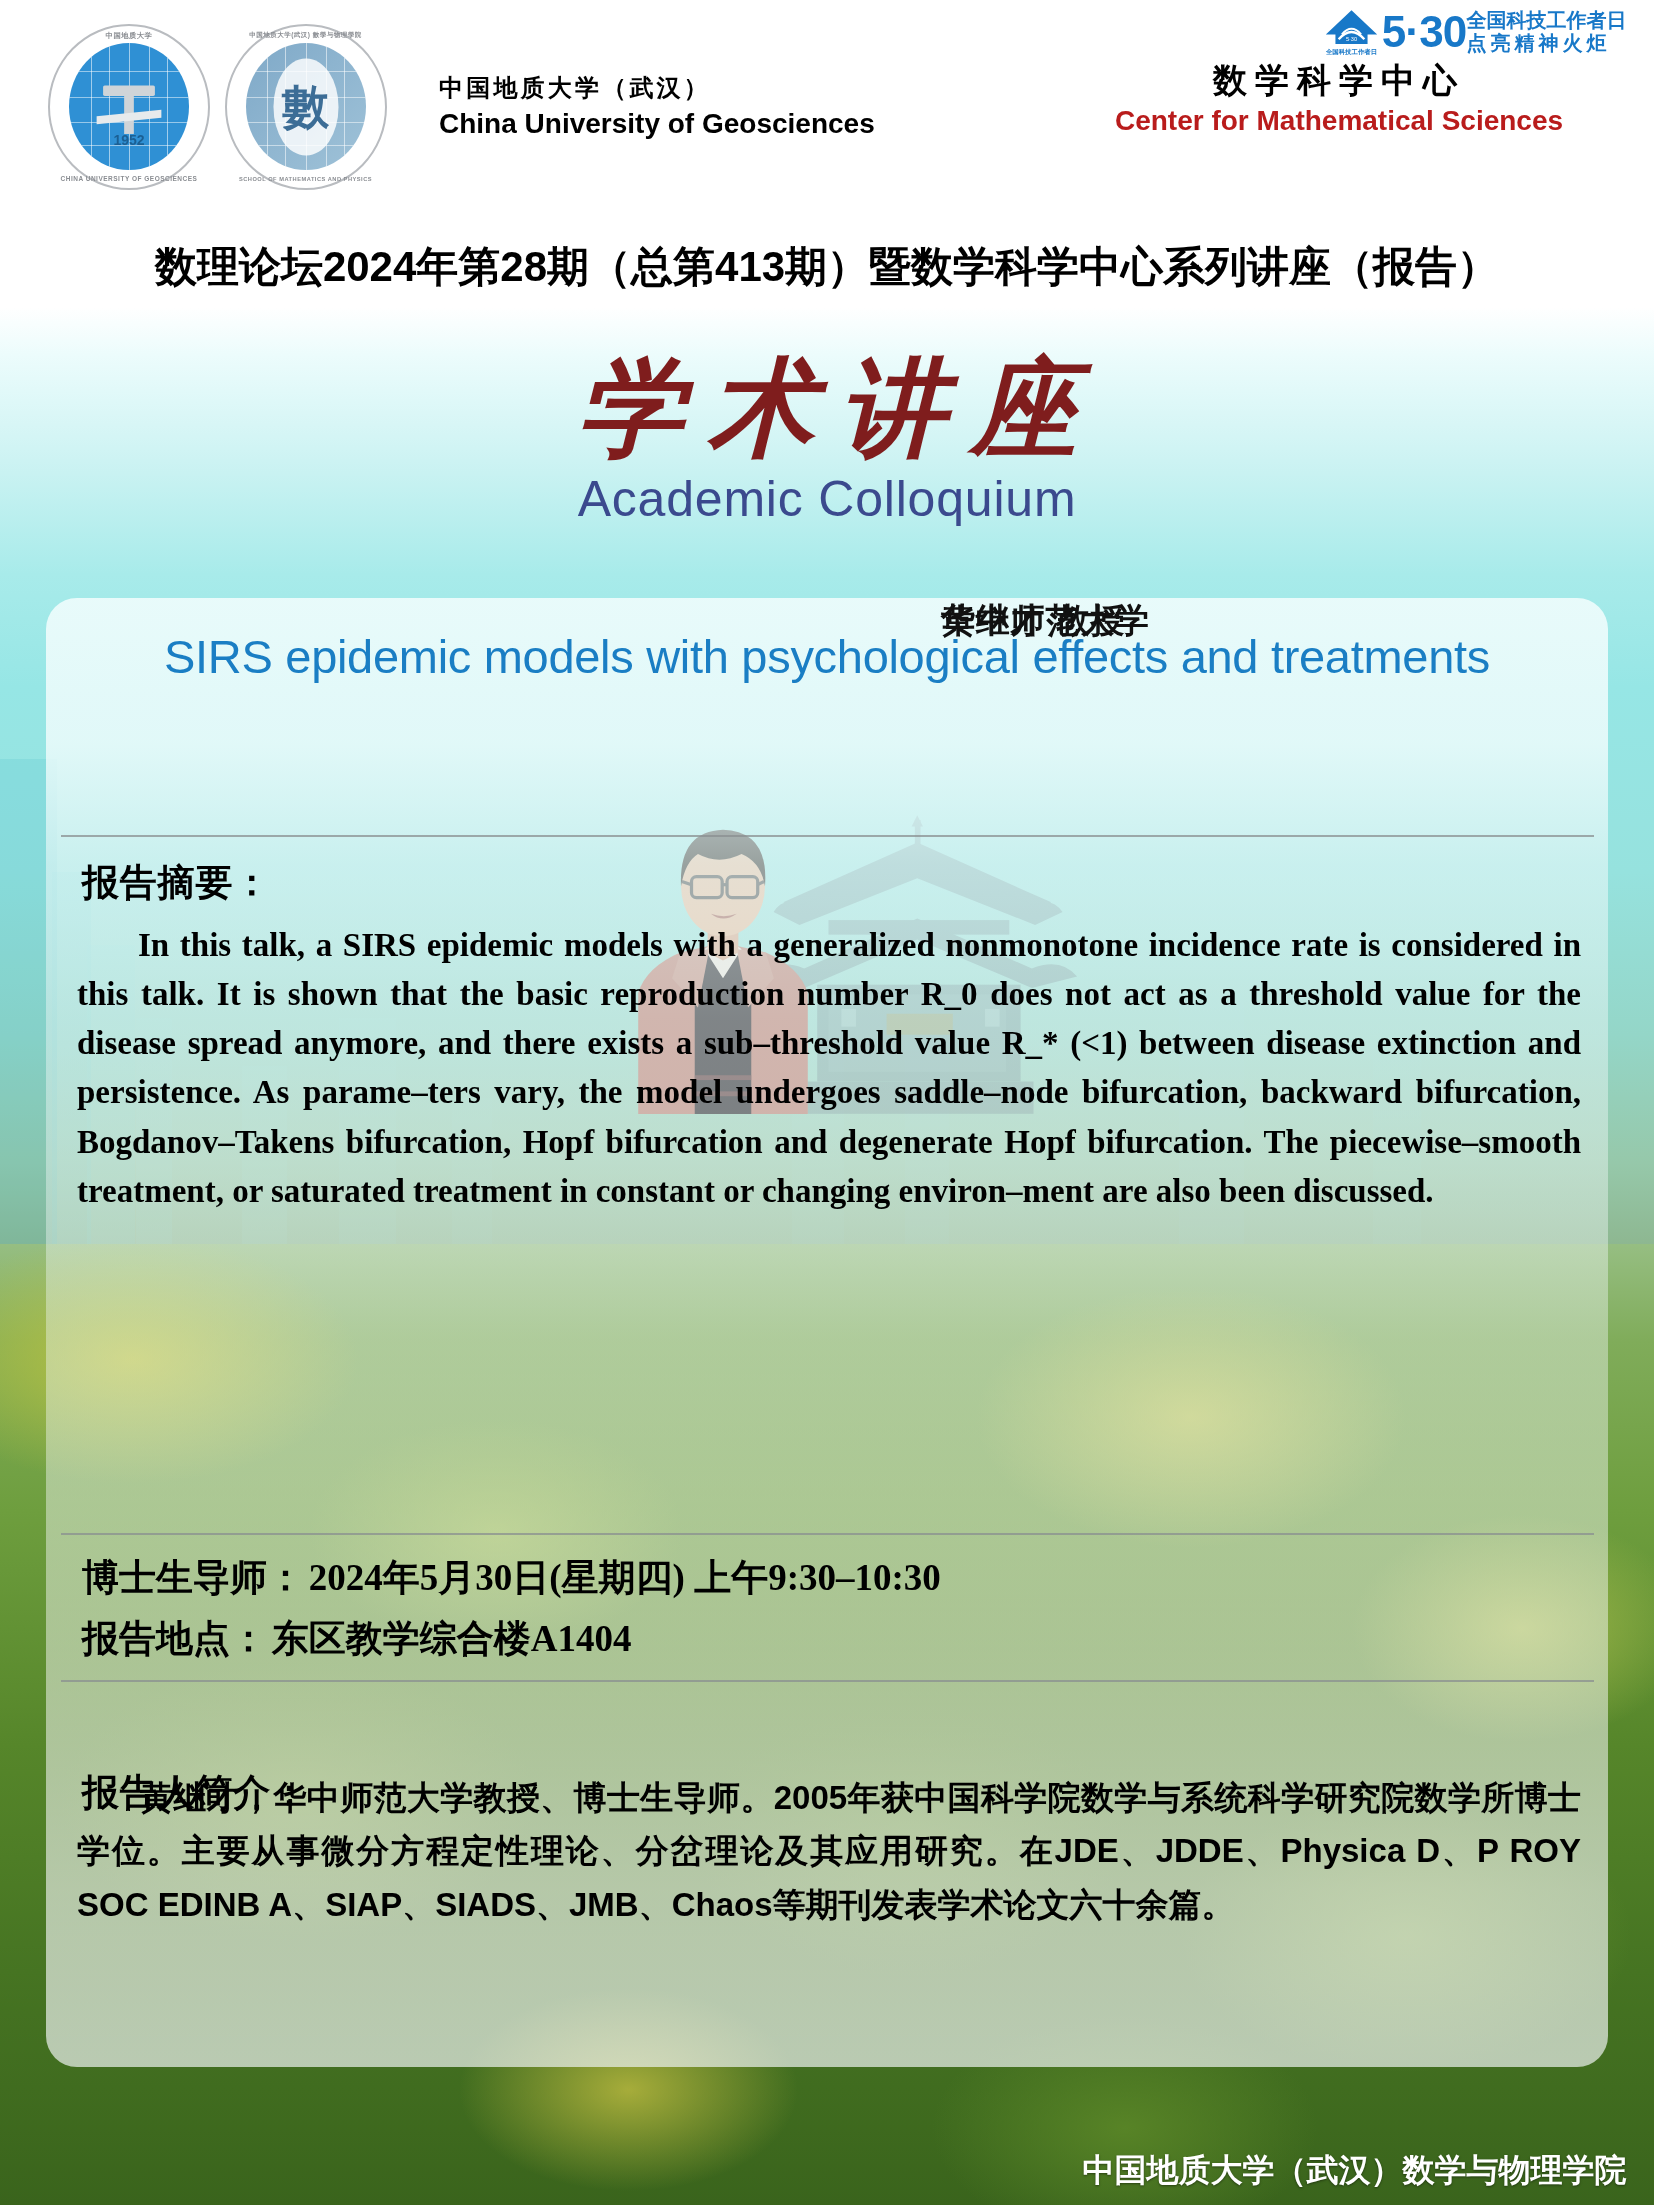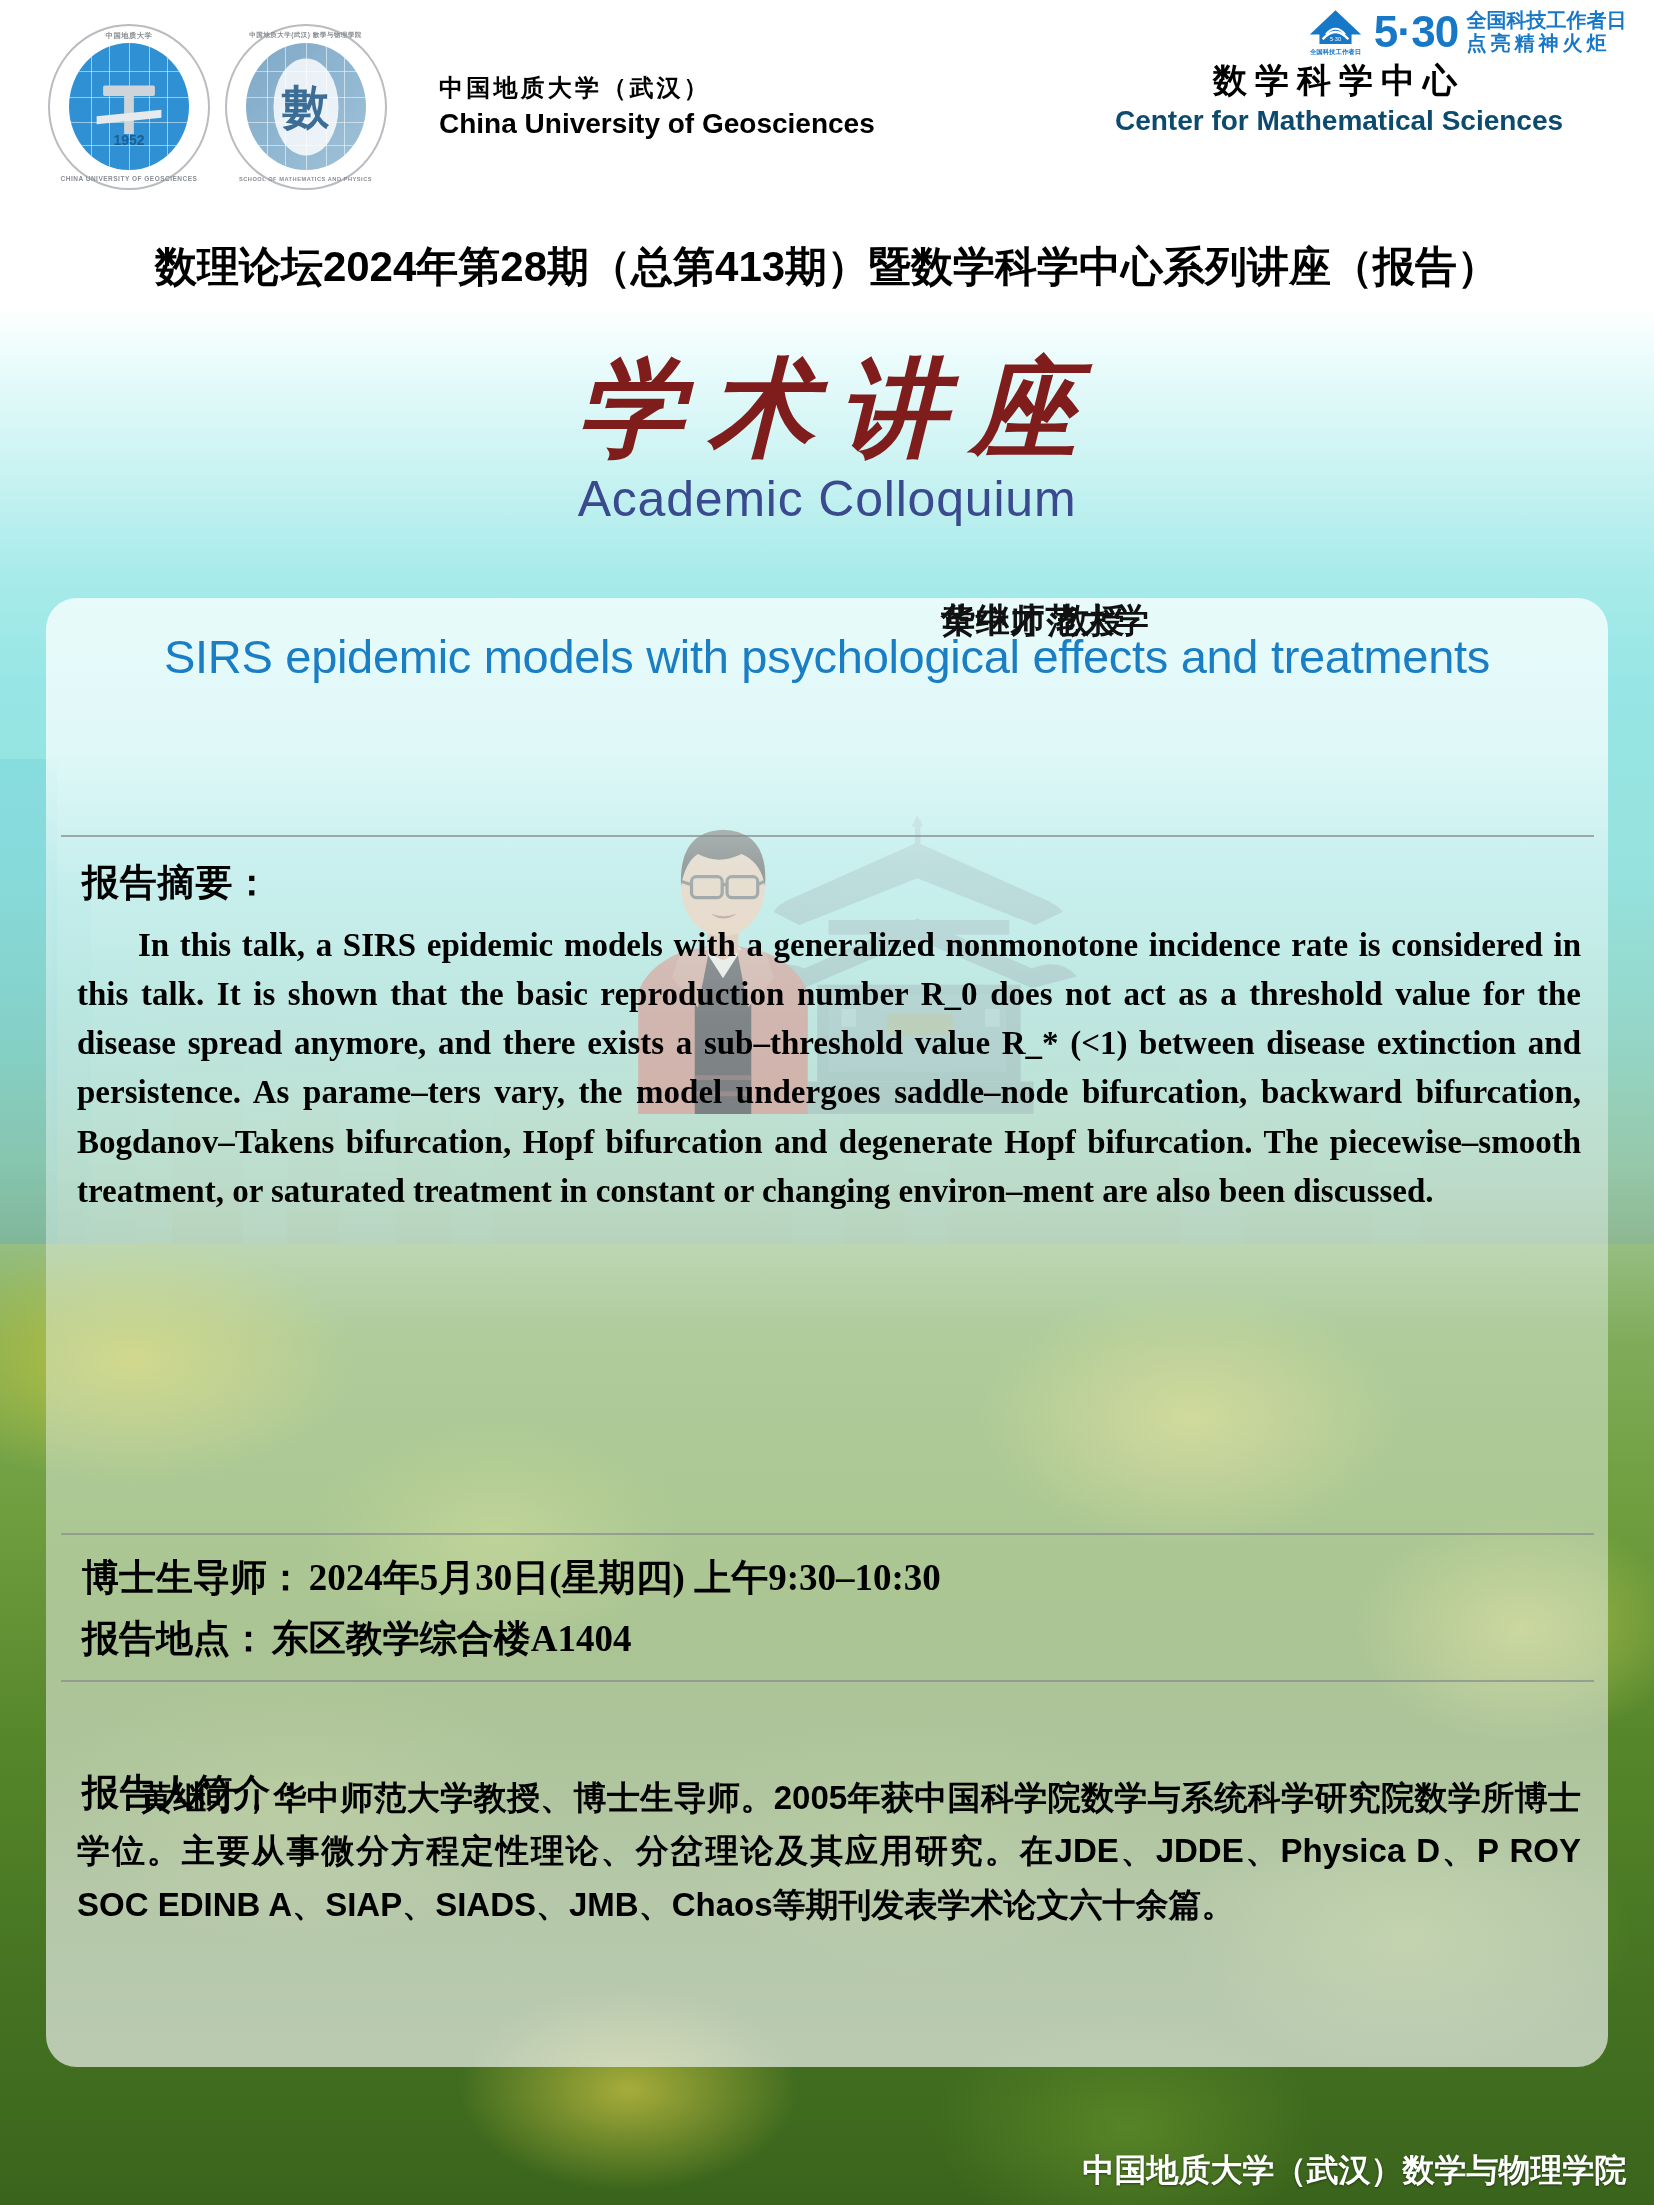--- a/index.html
+++ b/index.html
@@ -206,29 +206,29 @@
     position: absolute;
     right: 24px; top: 60px;
     text-align: center;
     width: 582px;
   }
   .center-cn {
     font-size: 34px; font-weight: bold; color: #000;
     letter-spacing: 8px; line-height: 1.18;
   }
   .center-en {
-    font-size: 28px; font-weight: bold; color: #0c4a6e;
+    font-size: 28px; font-weight: bold; color: #b91c1c;
     line-height: 1.25; margin-top: 3.2px;
   }
 
   
   .day-logo {
     position: absolute;
     right: 27.5px; top: 6.5px;
-    display: flex; align-items: center; gap: 8px;
+    display: flex; align-items: center; 
   }
   .day-mark { width: 61px; height: 50px; position: relative; }
   .day-num {
     font-size: 44px; font-weight: bold; color: #1878c8;
     letter-spacing: -0.8px; line-height: 1;
     font-family: "Liberation Sans", sans-serif;
   }
   .day-slogan { line-height: 1.12; }
   .day-slogan div {
     font-size: 20px; font-weight: bold; color: #1878c8;

